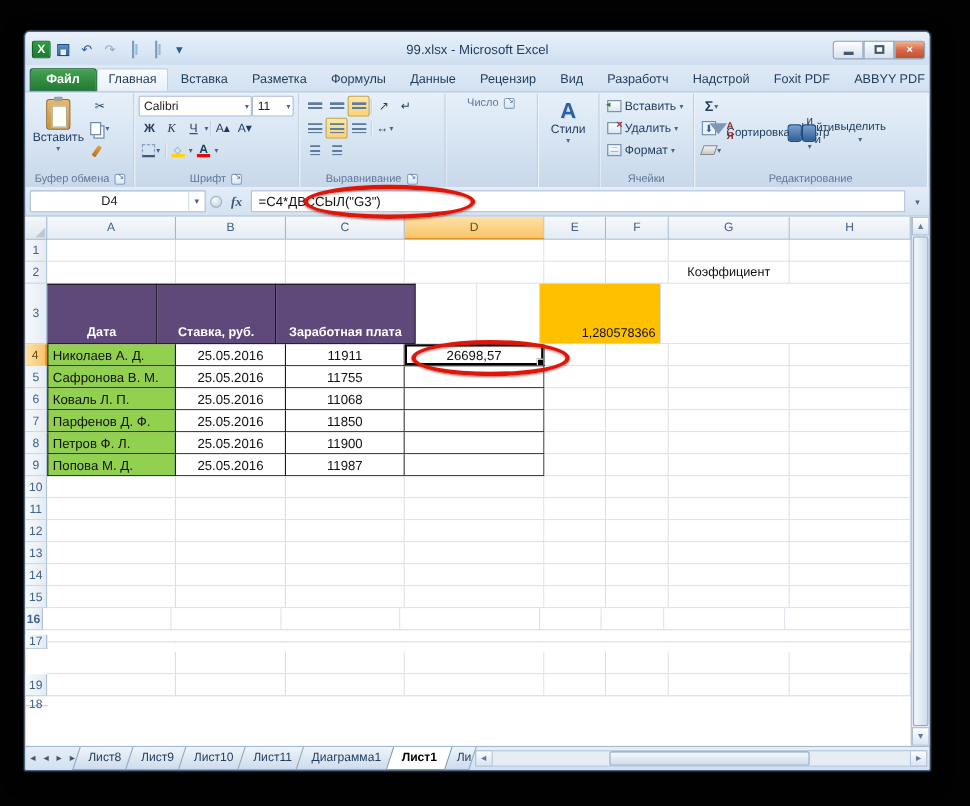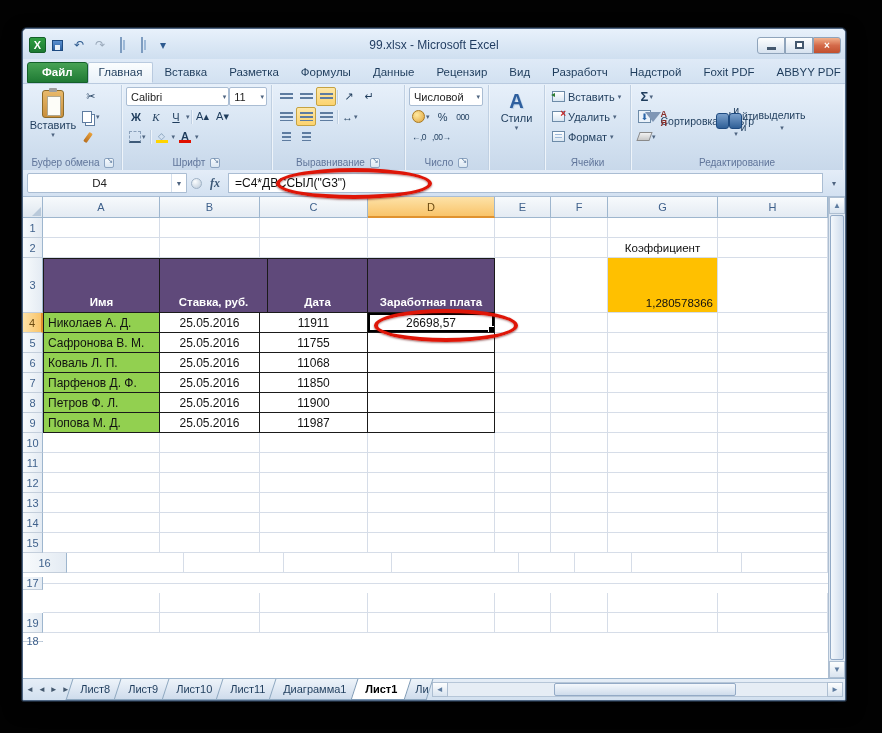--- a/index.html
+++ b/index.html
@@ -361,38 +361,20 @@
               </div>
           </div>
         </div>
         <div class="rg-label">
             <span>Выравнивание</span>
             <span class="dlg"></span>
           </div>
       </div>
 
       <div class="rgroup" style="width:84px">
-        <div class="rg-content fontgrid" style="flex-direction:column">
-          <div class="combo" style="width:74px">
-              <span>Числовой</span>
-              <span class="dd">▾</span>
-            </div>
-          <div class="fg-row">
-            <div class="sbtn">
-                <span class="coin"></span>
-                <span class="dd">▾</span>
-              </div>
-            <div class="sbtn">%</div>
-            <div class="sbtn tinytxt">000</div>
-          </div>
-          <div class="fg-row">
-            <div class="sbtn tinytxt">←,0</div>
-            <div class="sbtn tinytxt">,00→</div>
-          </div>
-        </div>
         <div class="rg-label">
             <span>Число</span>
             <span class="dlg"></span>
           </div>
       </div>
 
       <div class="rgroup" style="width:56px">
         <div class="rg-content" style="justify-content:center">
           <div class="bigbtn">
             <span class="styles-A">А</span>
@@ -507,23 +489,22 @@
             <div class="cell" style="width: 100px;"></div>
             <div class="cell" style="width: 108px;"></div>
             <div class="cell" style="width: 127px;"></div>
             <div class="cell" style="width: 56px;"></div>
             <div class="cell" style="width: 57px;"></div>
             <div class="cell coef-label" style="width: 110px;">Коэффициент</div>
             <div class="cell" style="flex: 1 1 0%;"></div>
           </div>
           <div class="grow" style="height: 55px;">
             <div class="rowhdr" style="width: 20px;">3</div>
-            <div class="cell th tb tb-left tb-top" style="width: 117px;">Имя</div>
+            <div class="cell th tb tb-top" style="width: 100px;">Дата</div>
             <div class="cell th tb tb-top" style="width: 108px;">Ставка, руб.</div>
-            <div class="cell th tb tb-top" style="width: 100px;">Дата</div>
             <div class="cell th tb tb-top" style="width: 127px;">Заработная плата</div>
             <div class="cell" style="width: 56px;"></div>
             <div class="cell" style="width: 57px;"></div>
             <div class="cell coef-value" style="width: 110px;">1,280578366</div>
             <div class="cell" style="flex: 1 1 0%;"></div>
           </div>
           <div class="grow" style="height: 20px;">
             <div class="rowhdr hl" style="width: 20px;">4</div>
             <div class="cell tb tb-left cname" style="width: 117px;">Николаев А. Д.</div>
             <div class="cell tb" style="width: 100px;">25.05.2016</div>
@@ -649,21 +630,21 @@
             <div class="cell" style="width: 117px;"></div>
             <div class="cell" style="width: 100px;"></div>
             <div class="cell" style="width: 108px;"></div>
             <div class="cell" style="width: 127px;"></div>
             <div class="cell" style="width: 56px;"></div>
             <div class="cell" style="width: 57px;"></div>
             <div class="cell" style="width: 110px;"></div>
             <div class="cell" style="flex: 1 1 0%;"></div>
           </div>
           <div class="grow" style="height: 20px;">
-            <div class="rowhdr" style="width: 44px;">16</div>
+            <div class="rowhdr" style="width: 16px; font-weight: bold;">16</div>
             <div class="cell" style="width: 117px;"></div>
             <div class="cell" style="width: 100px;"></div>
             <div class="cell" style="width: 108px;"></div>
             <div class="cell" style="width: 127px;"></div>
             <div class="cell" style="width: 56px;"></div>
             <div class="cell" style="width: 57px;"></div>
             <div class="cell" style="width: 110px;"></div>
             <div class="cell" style="flex: 1 1 0%;"></div>
           </div>
           <div class="grow" style="height: 20px; align-items: center;">

